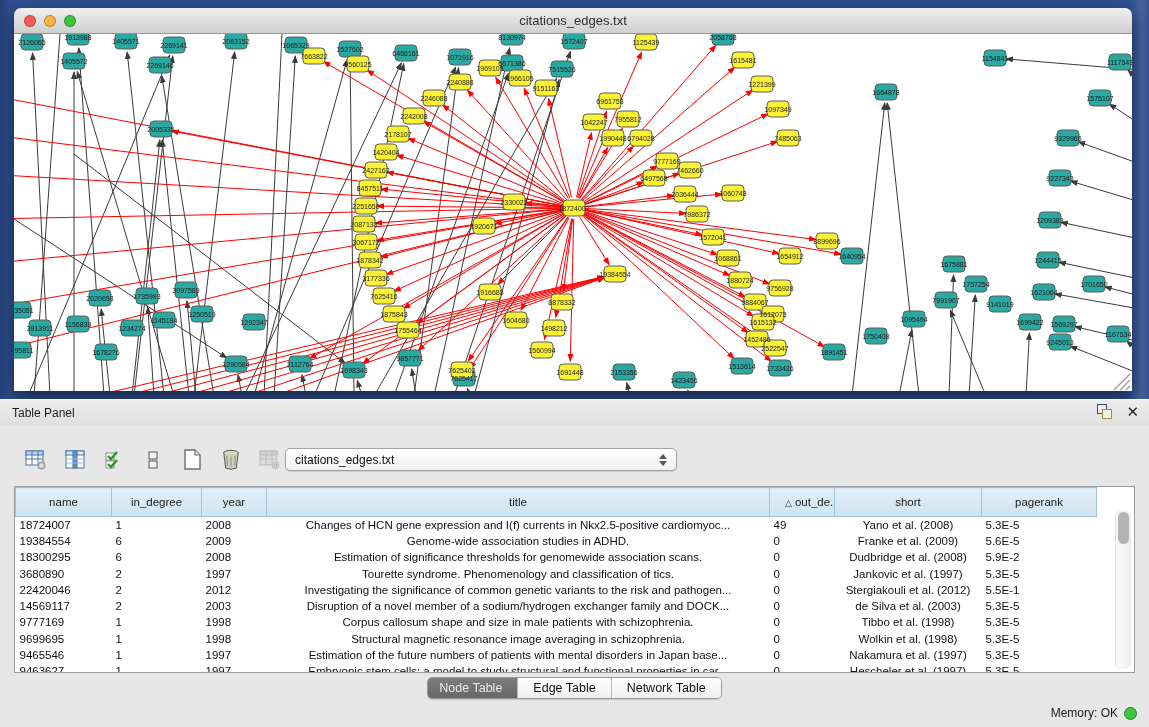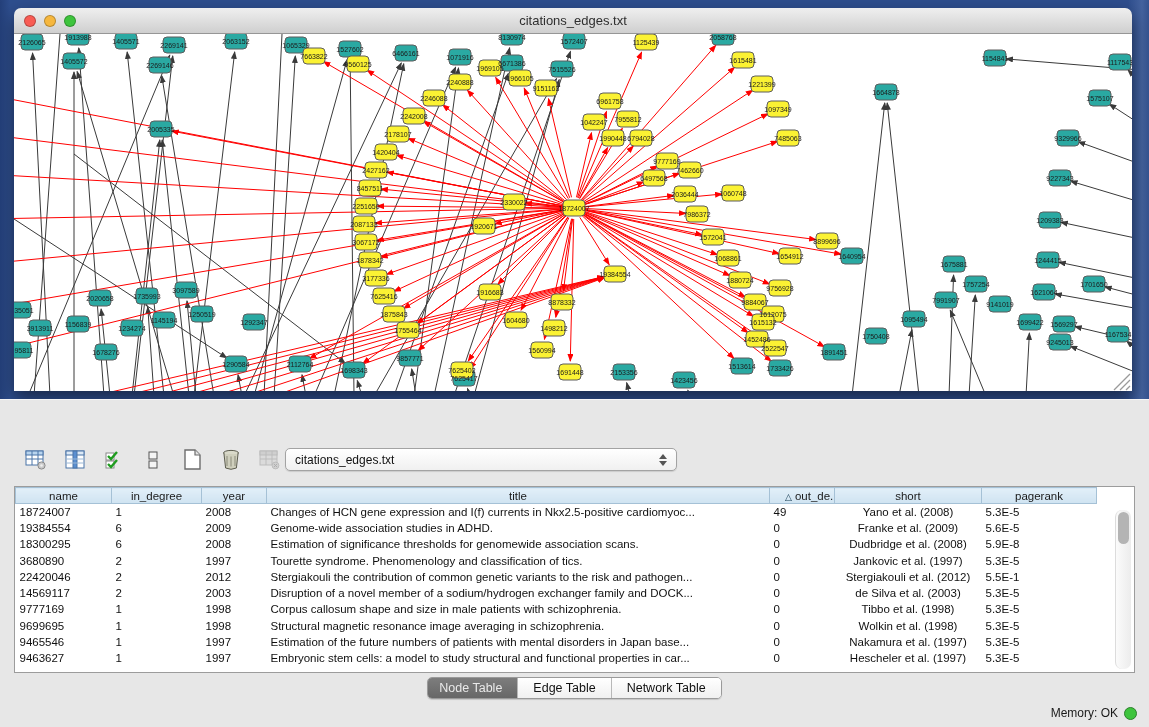--- a/index.html
+++ b/index.html
@@ -63,32 +63,32 @@
   .stepper{width:18px;display:flex;flex-direction:column;align-items:center;gap:2px;margin-right:4px;}
   .stepper i{display:block;width:0;height:0;border-left:4px solid transparent;border-right:4px solid transparent;}
   .stepper .up{border-bottom:5px solid #555;}
   .stepper .dn{border-top:5px solid #555;}
   .table-wrap{
     position:absolute;left:14px;top:86px;width:1121px;height:187px;box-sizing:border-box;
     background:#ffffff;border:1px solid #9c9c9c;overflow:hidden;
   }
   table.attr{border-collapse:collapse;table-layout:fixed;width:1081px;}
   table.attr th{
-    height:16px;box-sizing:border-box;
+    height:29px;box-sizing:border-box;
     background:linear-gradient(#e2eff9,#cfe3f1);
     border:1px solid #a5c1d6;
     font-size:11.5px;font-weight:normal;color:#1a1a1a;text-align:center;
     overflow:hidden;white-space:nowrap;padding:0 15px;
   }
   table.attr td{
     height:16.3px;box-sizing:border-box;font-size:11.5px;color:#101010;
     white-space:nowrap;overflow:hidden;padding:0 4px;
   }
   td.c-name,td.c-in,td.c-year,td.c-out,td.c-pagerank{padding-left:7px;text-align:left;}
-  td.c-title{padding-left:8px;text-align:left;}
+  td.c-title{padding-left:8px;text-align:center;}
   td.c-short{text-align:center;}
   .sort{font-size:9px;color:#0d3349;margin-right:3px;}
   .vscroll{
     position:absolute;right:3px;top:23px;bottom:3px;width:15px;
     background:linear-gradient(90deg,#fbfbfb,#ececec);border-left:1px solid #dcdcdc;border-radius:7px;
   }
   .vthumb{position:absolute;left:2px;top:2px;width:11px;height:32px;border-radius:6px;background:#b4b4b4;}
   .tabs-bar{position:absolute;left:0;right:0;top:277px;display:flex;justify-content:center;}
   .segmented{display:flex;border:1px solid #9a9a9a;border-radius:5px;overflow:hidden;box-shadow:0 1px 1px rgba(0,0,0,.15);}
   .seg{
@@ -500,20 +500,30 @@
           <text x="556" y="340.5" text-anchor="middle" font-size="7px" fill="#1b1b1b">1691448</text>
           <path d="M1100,356 L1116,340" stroke="#9a9a9a" stroke-width="1.3" fill="none"></path>
           <path d="M1106,356 L1116,346" stroke="#9a9a9a" stroke-width="1.3" fill="none"></path>
           <path d="M1112,356 L1116,352" stroke="#9a9a9a" stroke-width="1.3" fill="none"></path>
         </svg>
     </div>
   </div>
 </div>
 
 <div class="table-panel">
+  <div class="panel-titlebar">
+    <span class="panel-title">Table Panel</span>
+    <div class="panel-win-icons">
+      <span class="float-icon">
+        <span class="sq-back"></span>
+          <span class="sq-front"></span>
+      </span>
+      <span class="close-icon">✕</span>
+    </div>
+  </div>
 
   <div class="toolbar" id="toolbar">
       <button class="tool-btn">
         <svg width="22" height="20" viewBox="0 0 22 20">
           <rect x="1" y="1" width="17" height="14" fill="#fff" stroke="#4a74a8"></rect>
           <rect x="1" y="1" width="17" height="4" fill="#b8d4ee" stroke="#4a74a8"></rect>
           <path d="M1 9 h17 M7 1 v14 M13 1 v14" stroke="#4a74a8" fill="none"></path>
           <circle cx="16.5" cy="15.5" r="3.6" fill="#c9c9c9" stroke="#8a8a8a"></circle>
           <circle cx="16.5" cy="15.5" r="1.3" fill="#efefef"></circle>
         </svg>
@@ -616,36 +626,36 @@
             <td class="c-short">Franke et al. (2009)</td>
             <td class="c-pagerank">5.6E-5</td>
           </tr>
           <tr>
             <td class="c-name">18300295</td>
             <td class="c-in">6</td>
             <td class="c-year">2008</td>
             <td class="c-title">Estimation of significance thresholds for genomewide association scans.</td>
             <td class="c-out_degree">0</td>
             <td class="c-short">Dudbridge et al. (2008)</td>
-            <td class="c-pagerank">5.9E-8</td>
+            <td class="c-pagerank">5.9E-2</td>
           </tr>
           <tr>
             <td class="c-name">3680890</td>
             <td class="c-in">2</td>
             <td class="c-year">1997</td>
             <td class="c-title">Tourette syndrome. Phenomenology and classification of tics.</td>
             <td class="c-out_degree">0</td>
             <td class="c-short">Jankovic et al. (1997)</td>
             <td class="c-pagerank">5.3E-5</td>
           </tr>
           <tr>
             <td class="c-name">22420046</td>
             <td class="c-in">2</td>
             <td class="c-year">2012</td>
-            <td class="c-title">Stergiakouli the contribution of common genetic variants to the risk and pathogen...</td>
+            <td class="c-title">Investigating the significance of common genetic variants to the risk and pathogen...</td>
             <td class="c-out_degree">0</td>
             <td class="c-short">Stergiakouli et al. (2012)</td>
             <td class="c-pagerank">5.5E-1</td>
           </tr>
           <tr>
             <td class="c-name">14569117</td>
             <td class="c-in">2</td>
             <td class="c-year">2003</td>
             <td class="c-title">Disruption of a novel member of a sodium/hydrogen exchanger family and DOCK...</td>
             <td class="c-out_degree">0</td>

